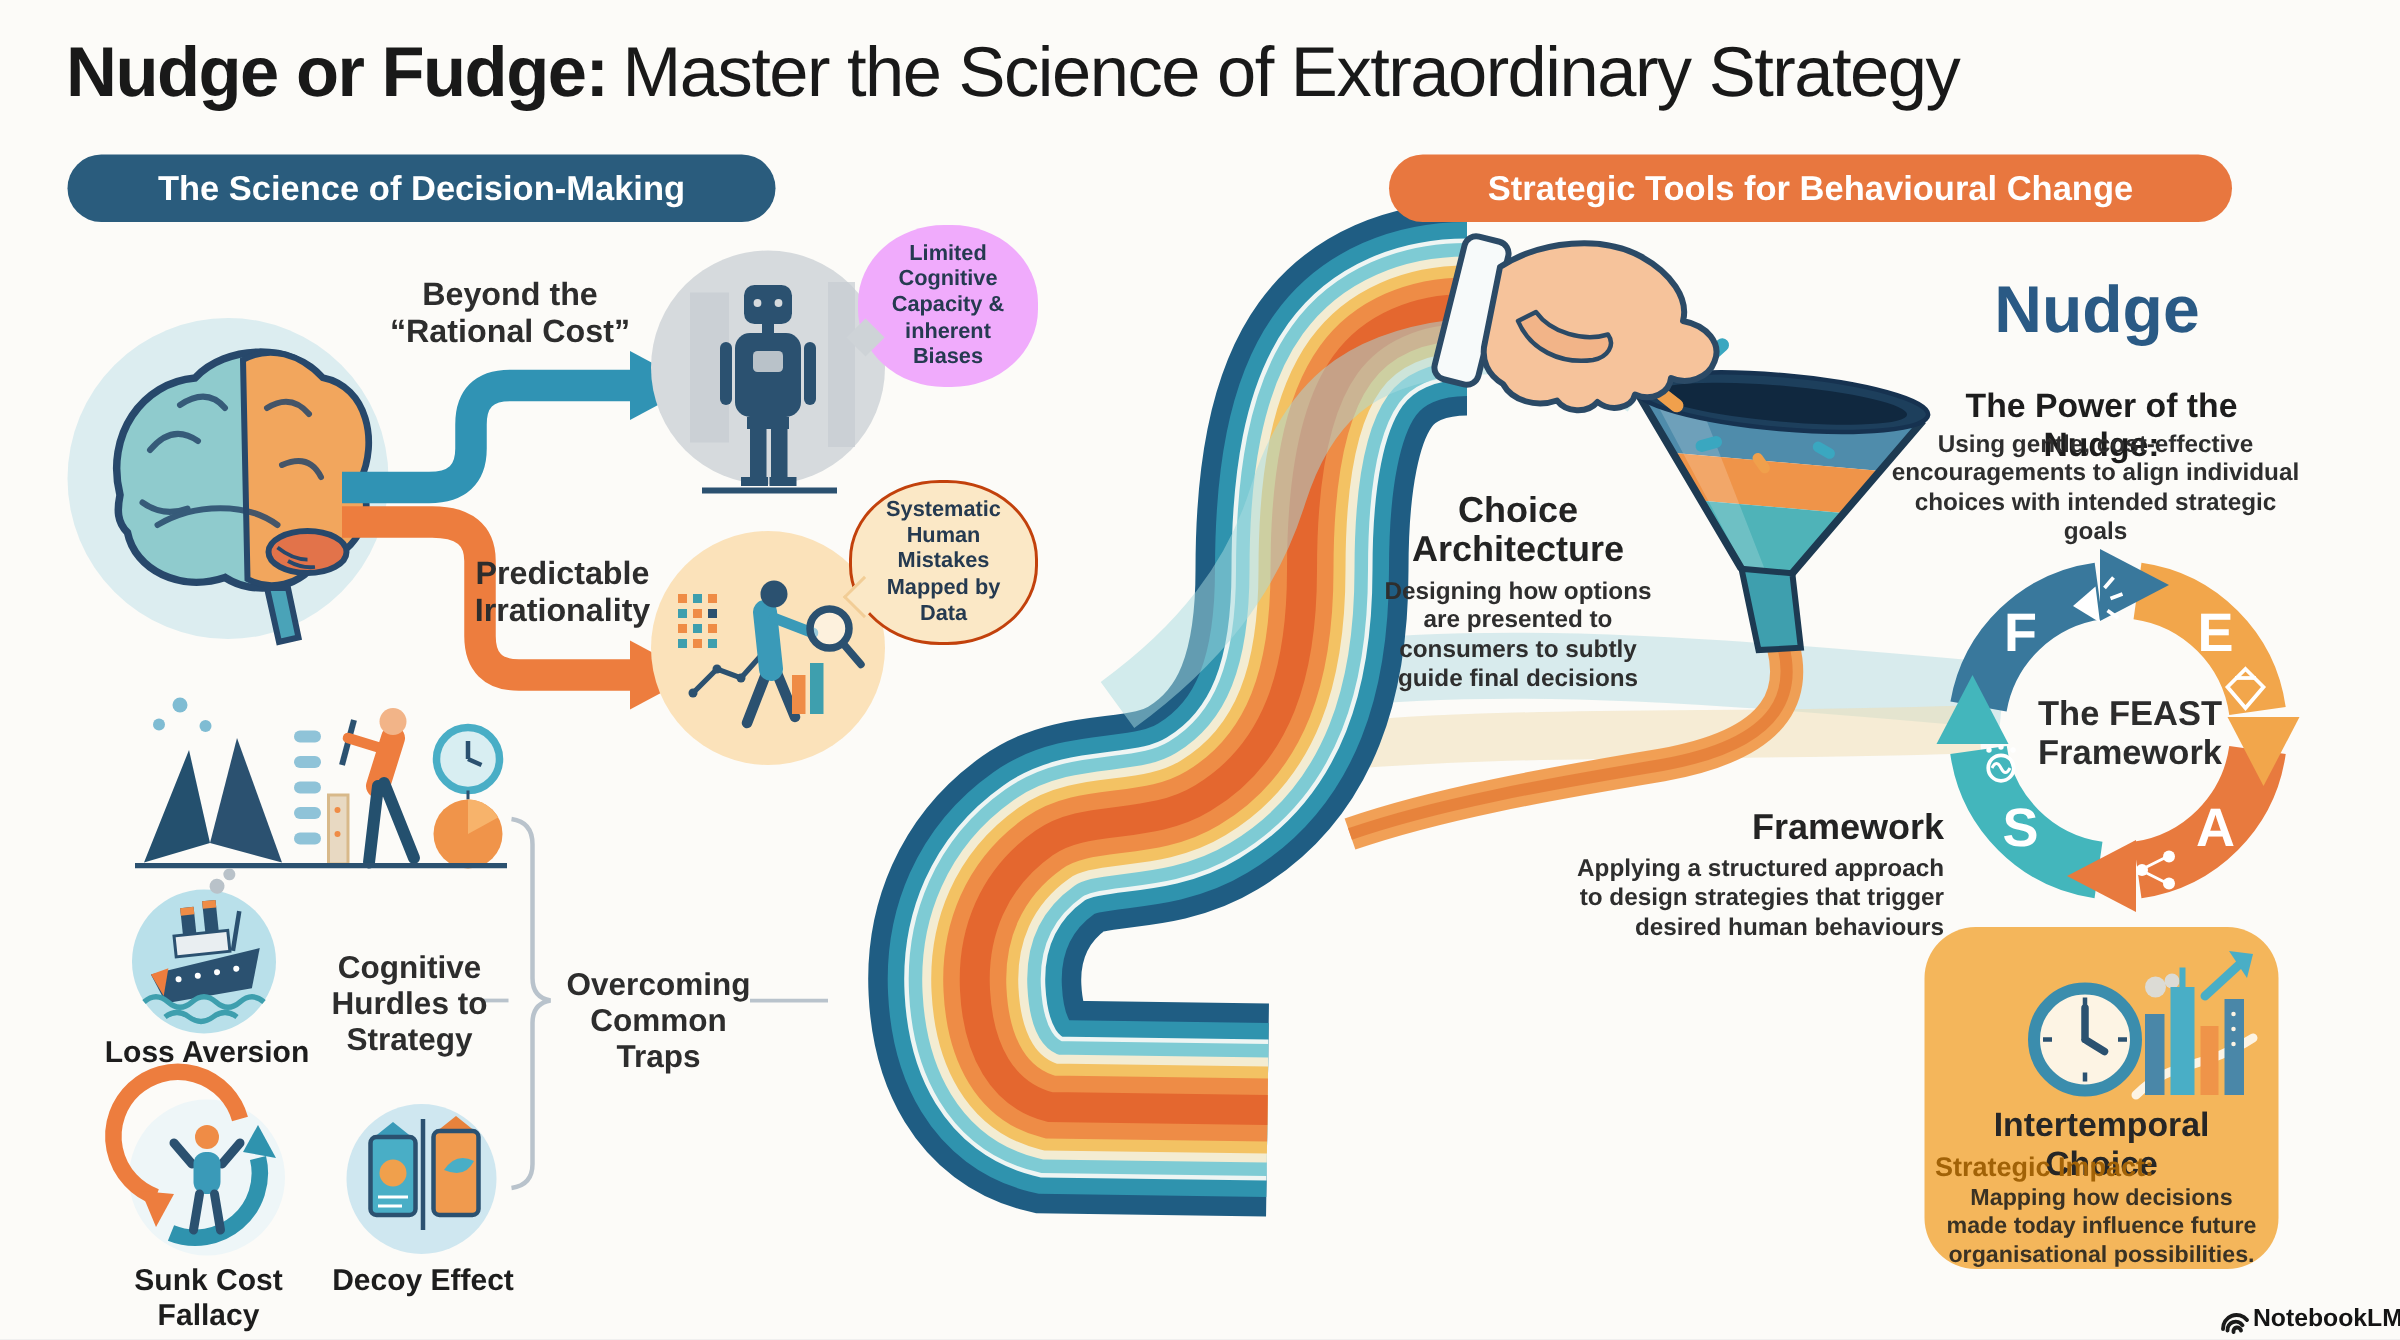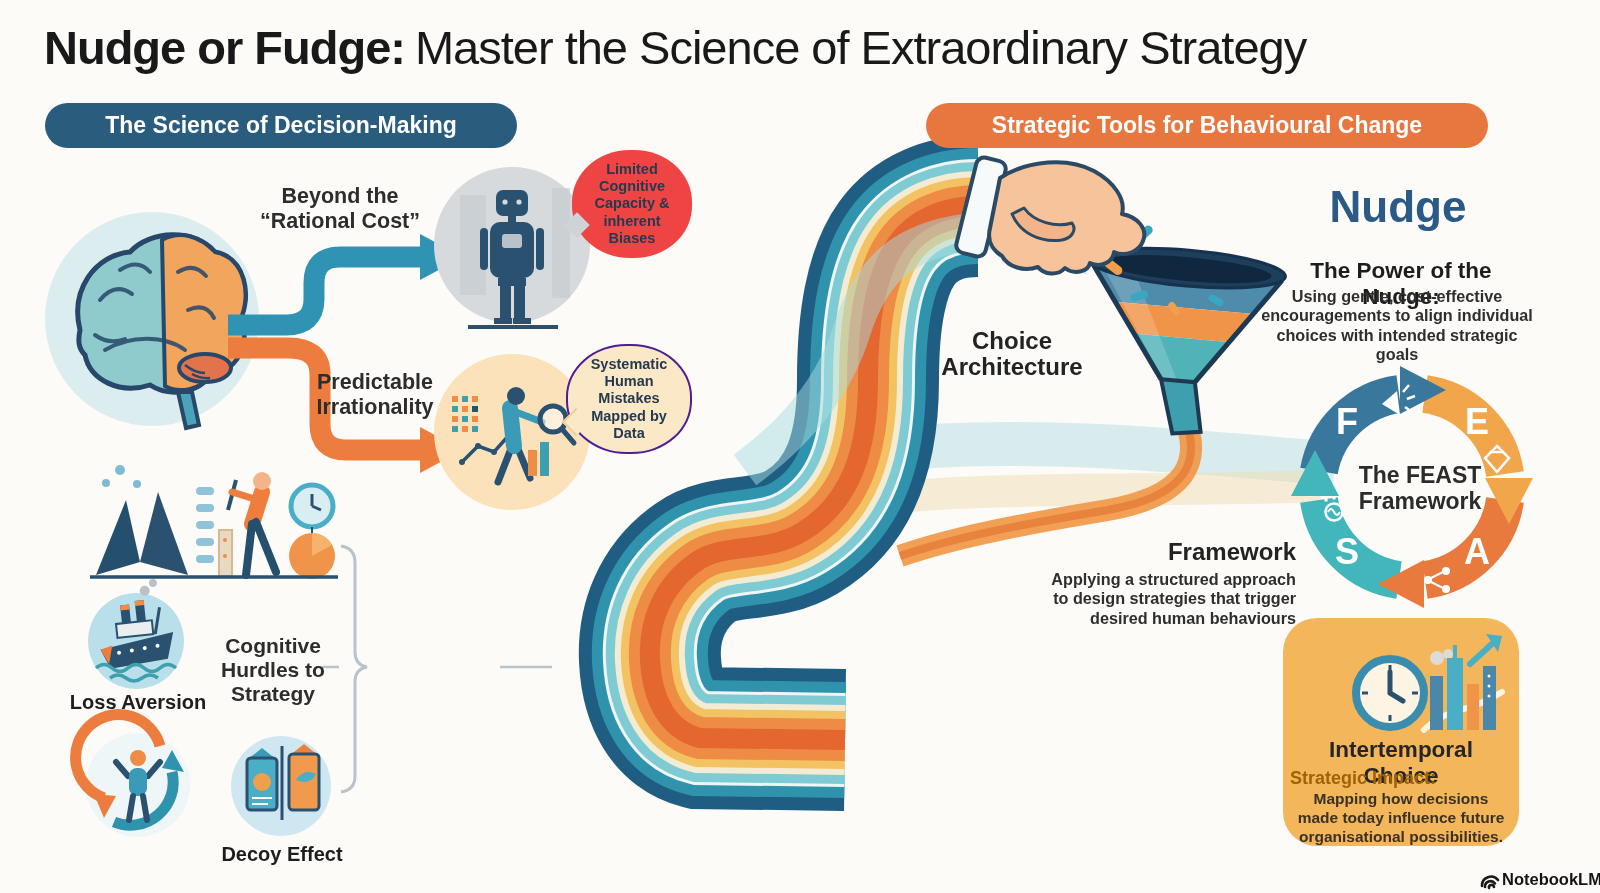--- a/index.html
+++ b/index.html
@@ -14,23 +14,23 @@
   .pill{height:45px;border-radius:23px;color:#fff;font-weight:700;font-size:23px;
         display:flex;align-items:center;justify-content:center;}
   .pill-left{left:45px;top:103px;width:472px;background:#2a5c7d;}
   .pill-right{left:926px;top:103px;width:562px;background:#e8773f;}
   .lbl{font-weight:700;color:#2d2d2d;text-align:center;line-height:1.14;}
   .beyond{left:240px;top:184px;width:200px;font-size:21.5px;}
   .predictable{left:300px;top:370px;width:150px;font-size:21.5px;}
   .bubble{display:flex;align-items:center;justify-content:center;text-align:center;
           font-weight:700;font-size:14.5px;line-height:1.18;color:#253a50;padding:10px;box-sizing:border-box;}
   .bubble:after{content:"";position:absolute;width:18px;height:18px;transform:rotate(45deg);}
-  .bubble-gray{left:572px;top:150px;width:120px;height:108px;background:#ef4444;border-radius:48%;}
+  .bubble-gray{left:572px;top:150px;width:120px;height:108px;background:#f0abfc;border-radius:48%;}
   .bubble-gray:after{left:-4px;bottom:24px;background:#ced3d7;}
-  .bubble-cream{left:566px;top:344px;width:126px;height:110px;background:#fbe8c6;border:2px solid #4c1d95;border-radius:48%;}
+  .bubble-cream{left:566px;top:320px;width:126px;height:110px;background:#fbe8c6;border:2px solid #c2410c;border-radius:48%;}
   .bubble-cream:after{left:-2px;bottom:20px;background:#fbe8c6;border-left:2px solid #f2cd96;border-bottom:2px solid #f2cd96;}
   .small-cap{font-weight:700;color:#1d1d1d;font-size:20px;text-align:center;}
   .loss-lbl{left:64px;top:691px;width:148px;}
   .sunk-lbl{left:56px;top:843px;width:166px;}
   .decoy-lbl{left:209px;top:843px;width:146px;}
   .hurdles{left:201px;top:634px;width:144px;font-size:21px;text-align:center;}
   .overcome{left:365px;top:645px;width:148px;font-size:21px;}
   .choice{left:912px;top:288px;width:200px;text-align:center;}
   .blk-title{font-weight:800;font-size:24px;color:#232323;line-height:1.08;margin-top:40px;}
   .blk-body{font-weight:600;font-size:16.2px;color:#2e2e2e;line-height:1.2;margin-top:5px;}
@@ -345,25 +345,28 @@
 <div class="abs lbl predictable">
   <span style="display:block">Predictable</span>
   <span style="display:block">Irrationality</span>
 </div>
 
 <div class="abs bubble bubble-cream">
   <span>Systematic Human Mistakes Mapped by Data</span>
 </div>
 
 <div class="abs small-cap loss-lbl">Loss Aversion</div>
+<div class="abs small-cap sunk-lbl">Sunk Cost Fallacy</div>
 <div class="abs small-cap decoy-lbl">Decoy Effect</div>
 <div class="abs lbl hurdles">Cognitive Hurdles to Strategy</div>
+<div class="abs lbl overcome">Overcoming Common Traps</div>
 
 <div class="abs choice">
   <div class="blk-title">Choice Architecture</div>
+  <div class="blk-body">Designing how options are presented to consumers to subtly guide final decisions</div>
 </div>
 
 <div class="abs framework">
   <div class="blk-title">Framework</div>
   <div class="blk-body">Applying a structured approach to design strategies that trigger desired human behaviours</div>
 </div>
 
 <div class="abs nudge-title">Nudge</div>
 <div class="abs nudge-sub">The Power of the Nudge:</div>
 <div class="abs nudge-body">Using gentle, cost-effective encouragements to align individual choices with intended strategic goals</div>

